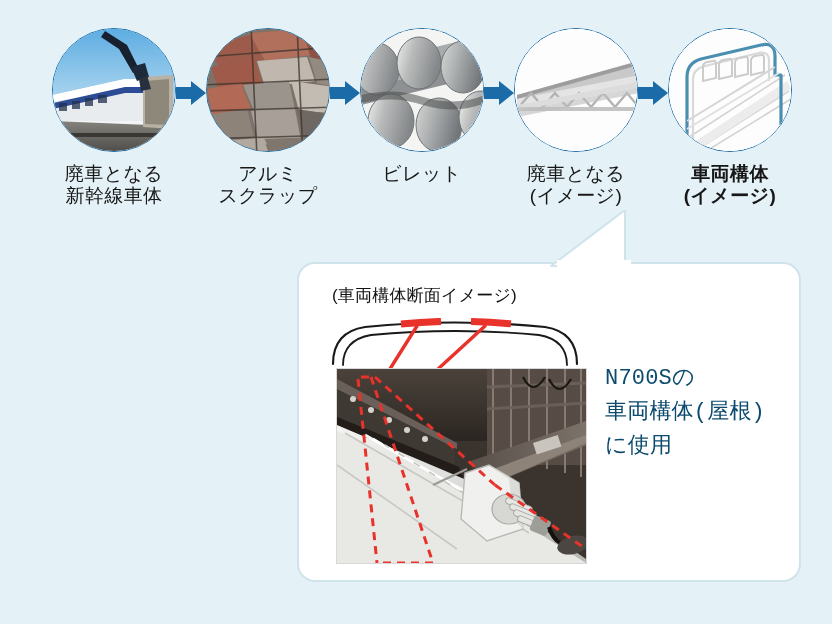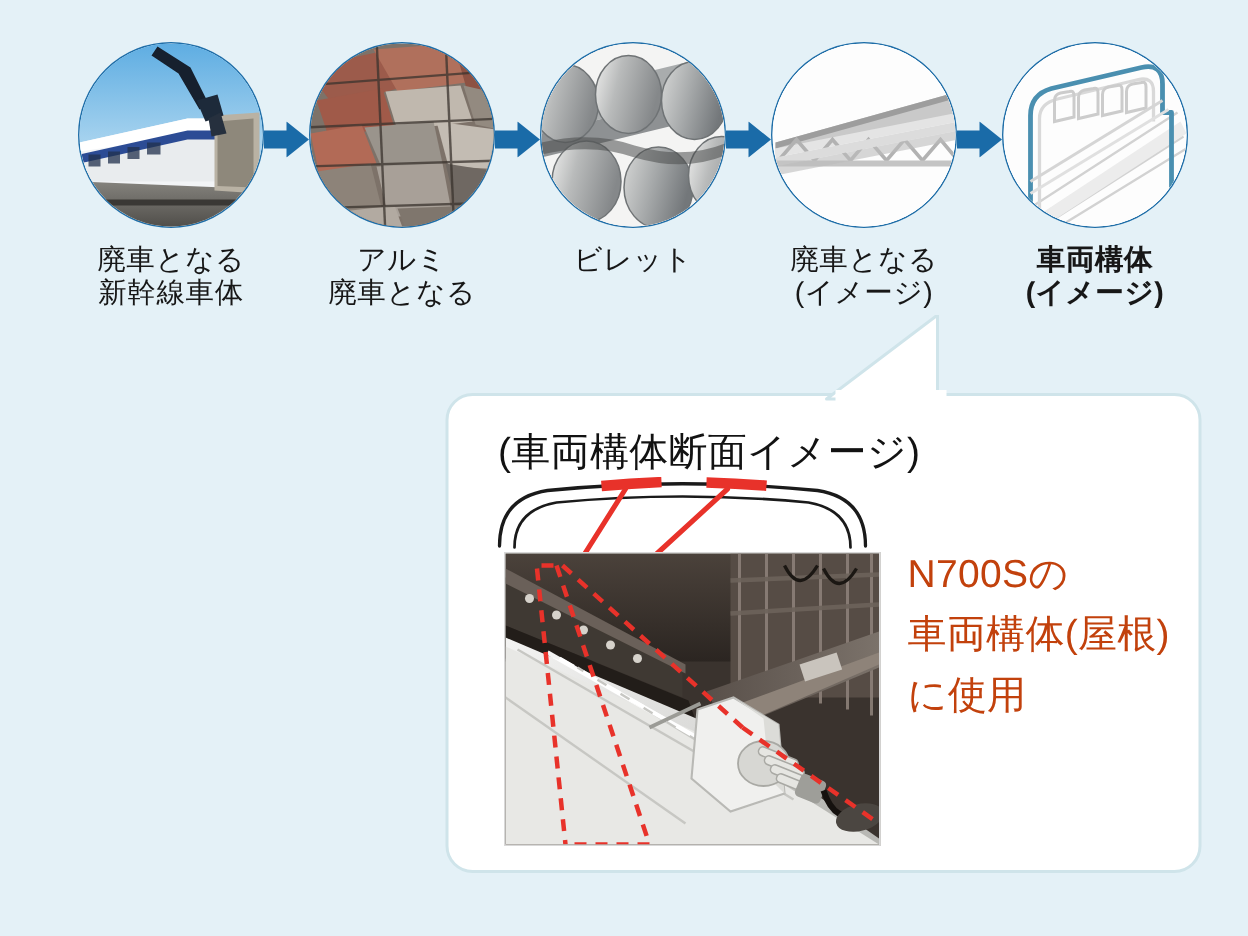--- a/index.html
+++ b/index.html
@@ -114,21 +114,21 @@
 
   .callout-inner {
     position: absolute;
     inset: 0;
   }
 
   .cross-title {
     position: absolute;
     left: 35px;
     top: 22px;
-    font-size: 26px;
+    font-size: 17px;
     color: #121212;
     letter-spacing: 0.2px;
   }
 
   .cross-section {
     position: absolute;
     left: 28px;
     top: 56px;
     width: 260px;
     height: 48px;
@@ -154,25 +154,26 @@
     overflow: hidden;
     border: 1px solid #d8d8d8;
     box-sizing: border-box;
   }
   .photo svg { display: block; }
 
   .callout-text {
     position: absolute;
     left: 308px;
     top: 100px;
-    font-size: 26px;
+    font-size: 22px;
     line-height: 1.55;
-    color: #c2410c;
+    color: #0c4a6e;
     white-space: pre-line;
     letter-spacing: 0.2px;
+    font-family: Liberation Mono, monospace;
   }
 </style>
 </head>
 <body>
 
 <div id="stage">
 
   <div class="flow">
 
     <div class="step" style="left:44px;">
@@ -250,21 +251,21 @@
               <path d="M-4 56 L128 50"></path>
               <path d="M-4 82 L128 78"></path>
               <path d="M-4 110 L128 106"></path>
               <path d="M44 -4 L50 128"></path>
               <path d="M90 -4 L96 128"></path>
             </g>
           </svg>
         </div>
       </div>
       <div class="caption">アルミ
-廃車となる</div>
+スクラップ</div>
     </div>
 
     <div class="arrow" style="left:330px;">
       <svg width="30" height="24" viewBox="0 0 30 24">
         <polygon points="0,6 15,6 15,0 30,12 15,24 15,18 0,18" fill="#1a6ba8"></polygon>
       </svg>
     </div>
 
     <div class="step" style="left:352px;">
       <div class="bubble">

